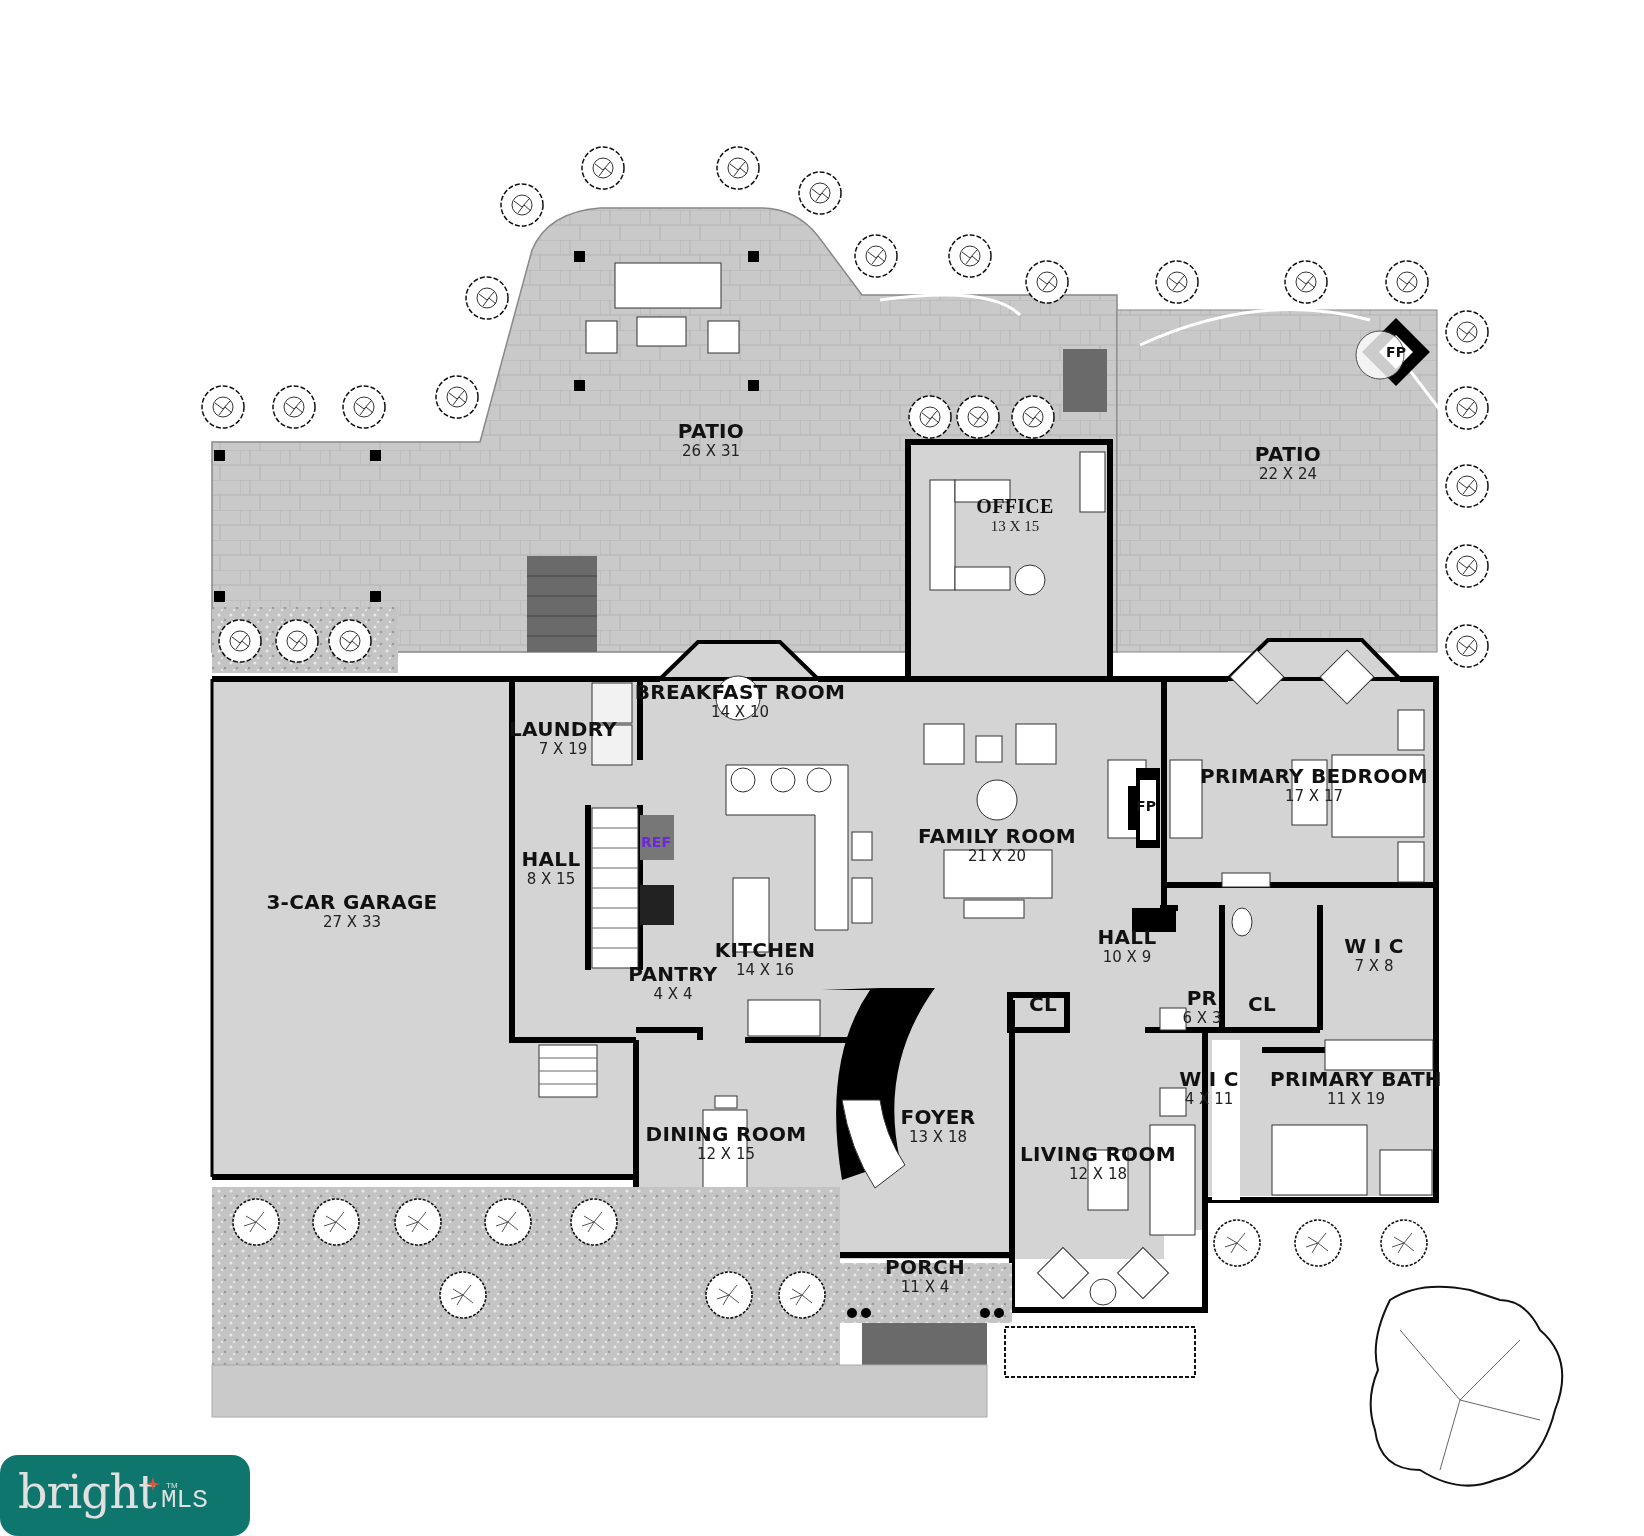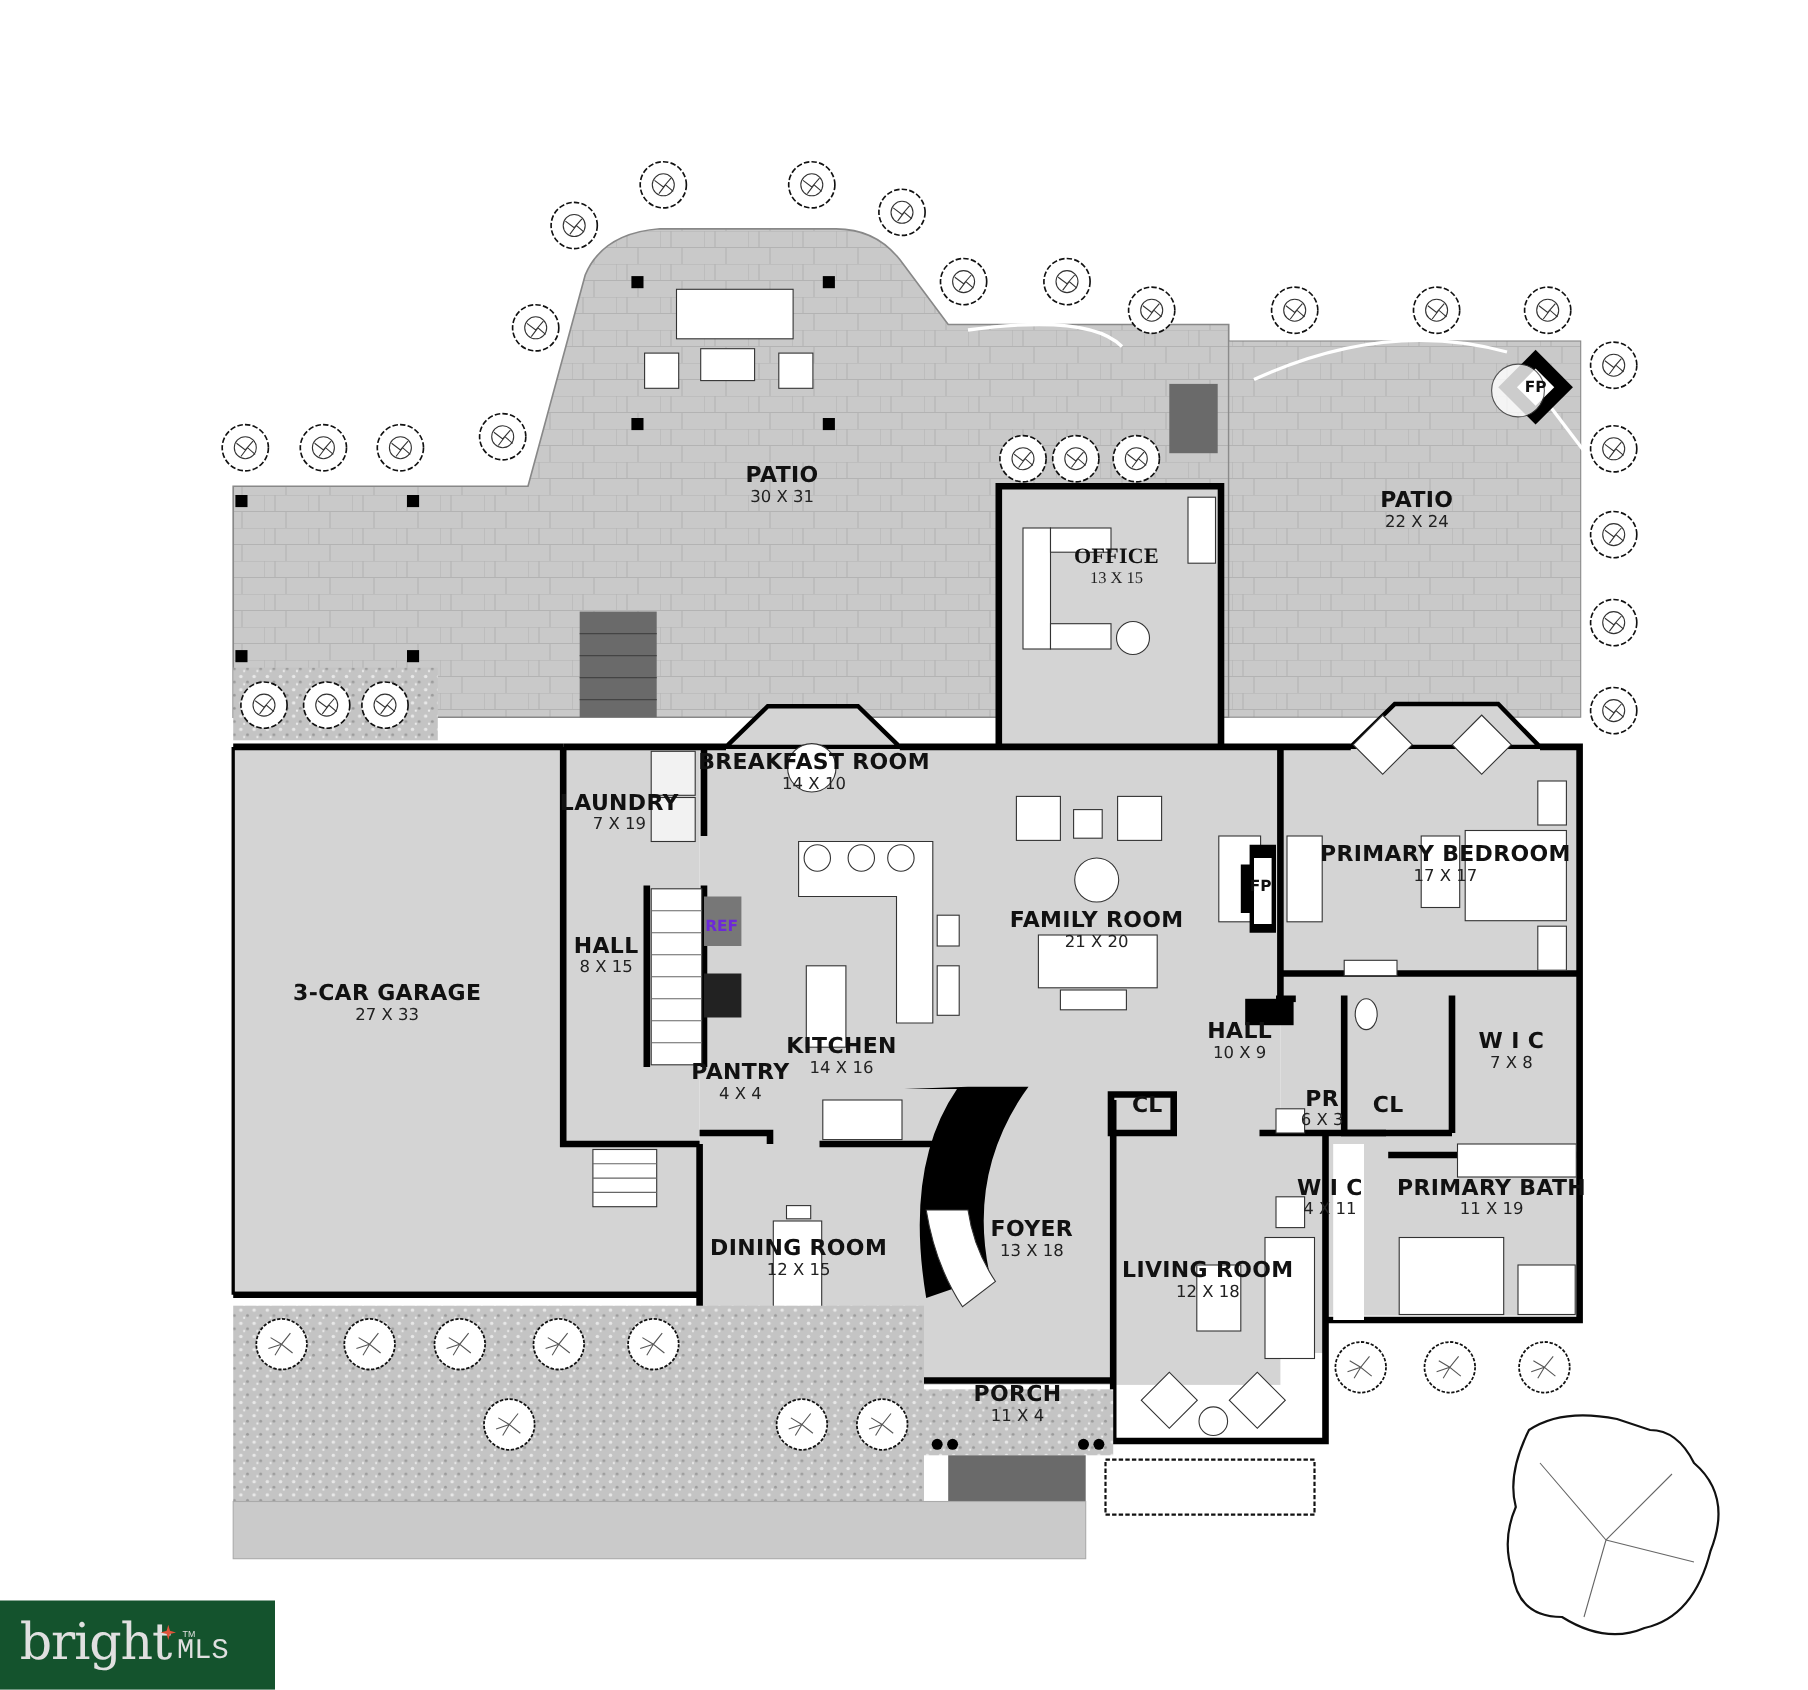--- a/index.html
+++ b/index.html
@@ -1,21 +1,21 @@
 <!DOCTYPE html>
 <html><head>
 <meta charset="utf-8">
 <style>
   html,body{margin:0;padding:0;background:#fff;}
   body{width:1644px;height:1536px;position:relative;overflow:hidden;font-family:"DejaVu Sans","Liberation Sans",sans-serif;}
   #plan{position:absolute;left:0;top:0;}
   .rl{position:absolute;text-align:center;transform:translate(-50%,0);white-space:nowrap;line-height:1;color:#111;}
   .rl .nm{display:block;font-weight:bold;font-size:20px;letter-spacing:0.3px;}
   .rl .dm{display:block;font-size:15px;margin-top:3px;font-weight:normal;color:#222;}
-  .logo{position:absolute;left:0;top:1455px;width:250px;height:81px;background:#14532d;}
+  .logo{position:absolute;left:0;top:1455px;width:250px;height:81px;background:#0f766e;border-radius:18px;}
   .logo .b{position:absolute;left:18px;top:10px;font-family:"DejaVu Serif","Liberation Serif",serif;font-size:46px;color:#e0e0e0;letter-spacing:-1px;}
   .logo .m{position:absolute;left:161px;top:30px;font-family:Liberation Mono, monospace;font-size:26px;color:#e0e0e0;}
   .logo .tm{position:absolute;left:166px;top:26px;font-size:8px;color:#e0e0e0;font-family:"Liberation Sans",sans-serif;}
   .logo .star{position:absolute;left:146px;top:22px;width:14px;height:14px;}
   .fp{position:absolute;font-weight:bold;font-size:14px;color:#111;transform:translate(-50%,-50%);}
 </style>
 </head>
 <body>
 
 <svg id="plan" width="1644" height="1536" viewBox="0 0 1644 1536" xmlns="http://www.w3.org/2000/svg">
@@ -262,21 +262,21 @@
   <g transform="rotate(45 1396 352)">
     <rect x="1372" y="328" width="48" height="48" fill="#000"></rect>
     <rect x="1384" y="340" width="24" height="24" fill="#fff"></rect>
   </g>
   <circle cx="1380" cy="355" r="24" fill="#fff" stroke="#333" opacity="0.8"></circle>
 </svg>
 
 <div id="labels">
     <div class="rl" style="left: 711px; top: 421px;">
       <span class="nm">PATIO</span>
-      <span class="dm">30 X 31</span>
+      <span class="dm">26 X 31</span>
     </div>
     <div class="rl" style="left: 1288px; top: 444px;">
       <span class="nm">PATIO</span>
       <span class="dm">22 X 24</span>
     </div>
     <div class="rl" style="left: 1015px; top: 496px; font-family: Liberation Serif, serif;">
       <span class="nm">OFFICE</span>
       <span class="dm">13 X 15</span>
     </div>
     <div class="rl" style="left: 740px; top: 682px;">

